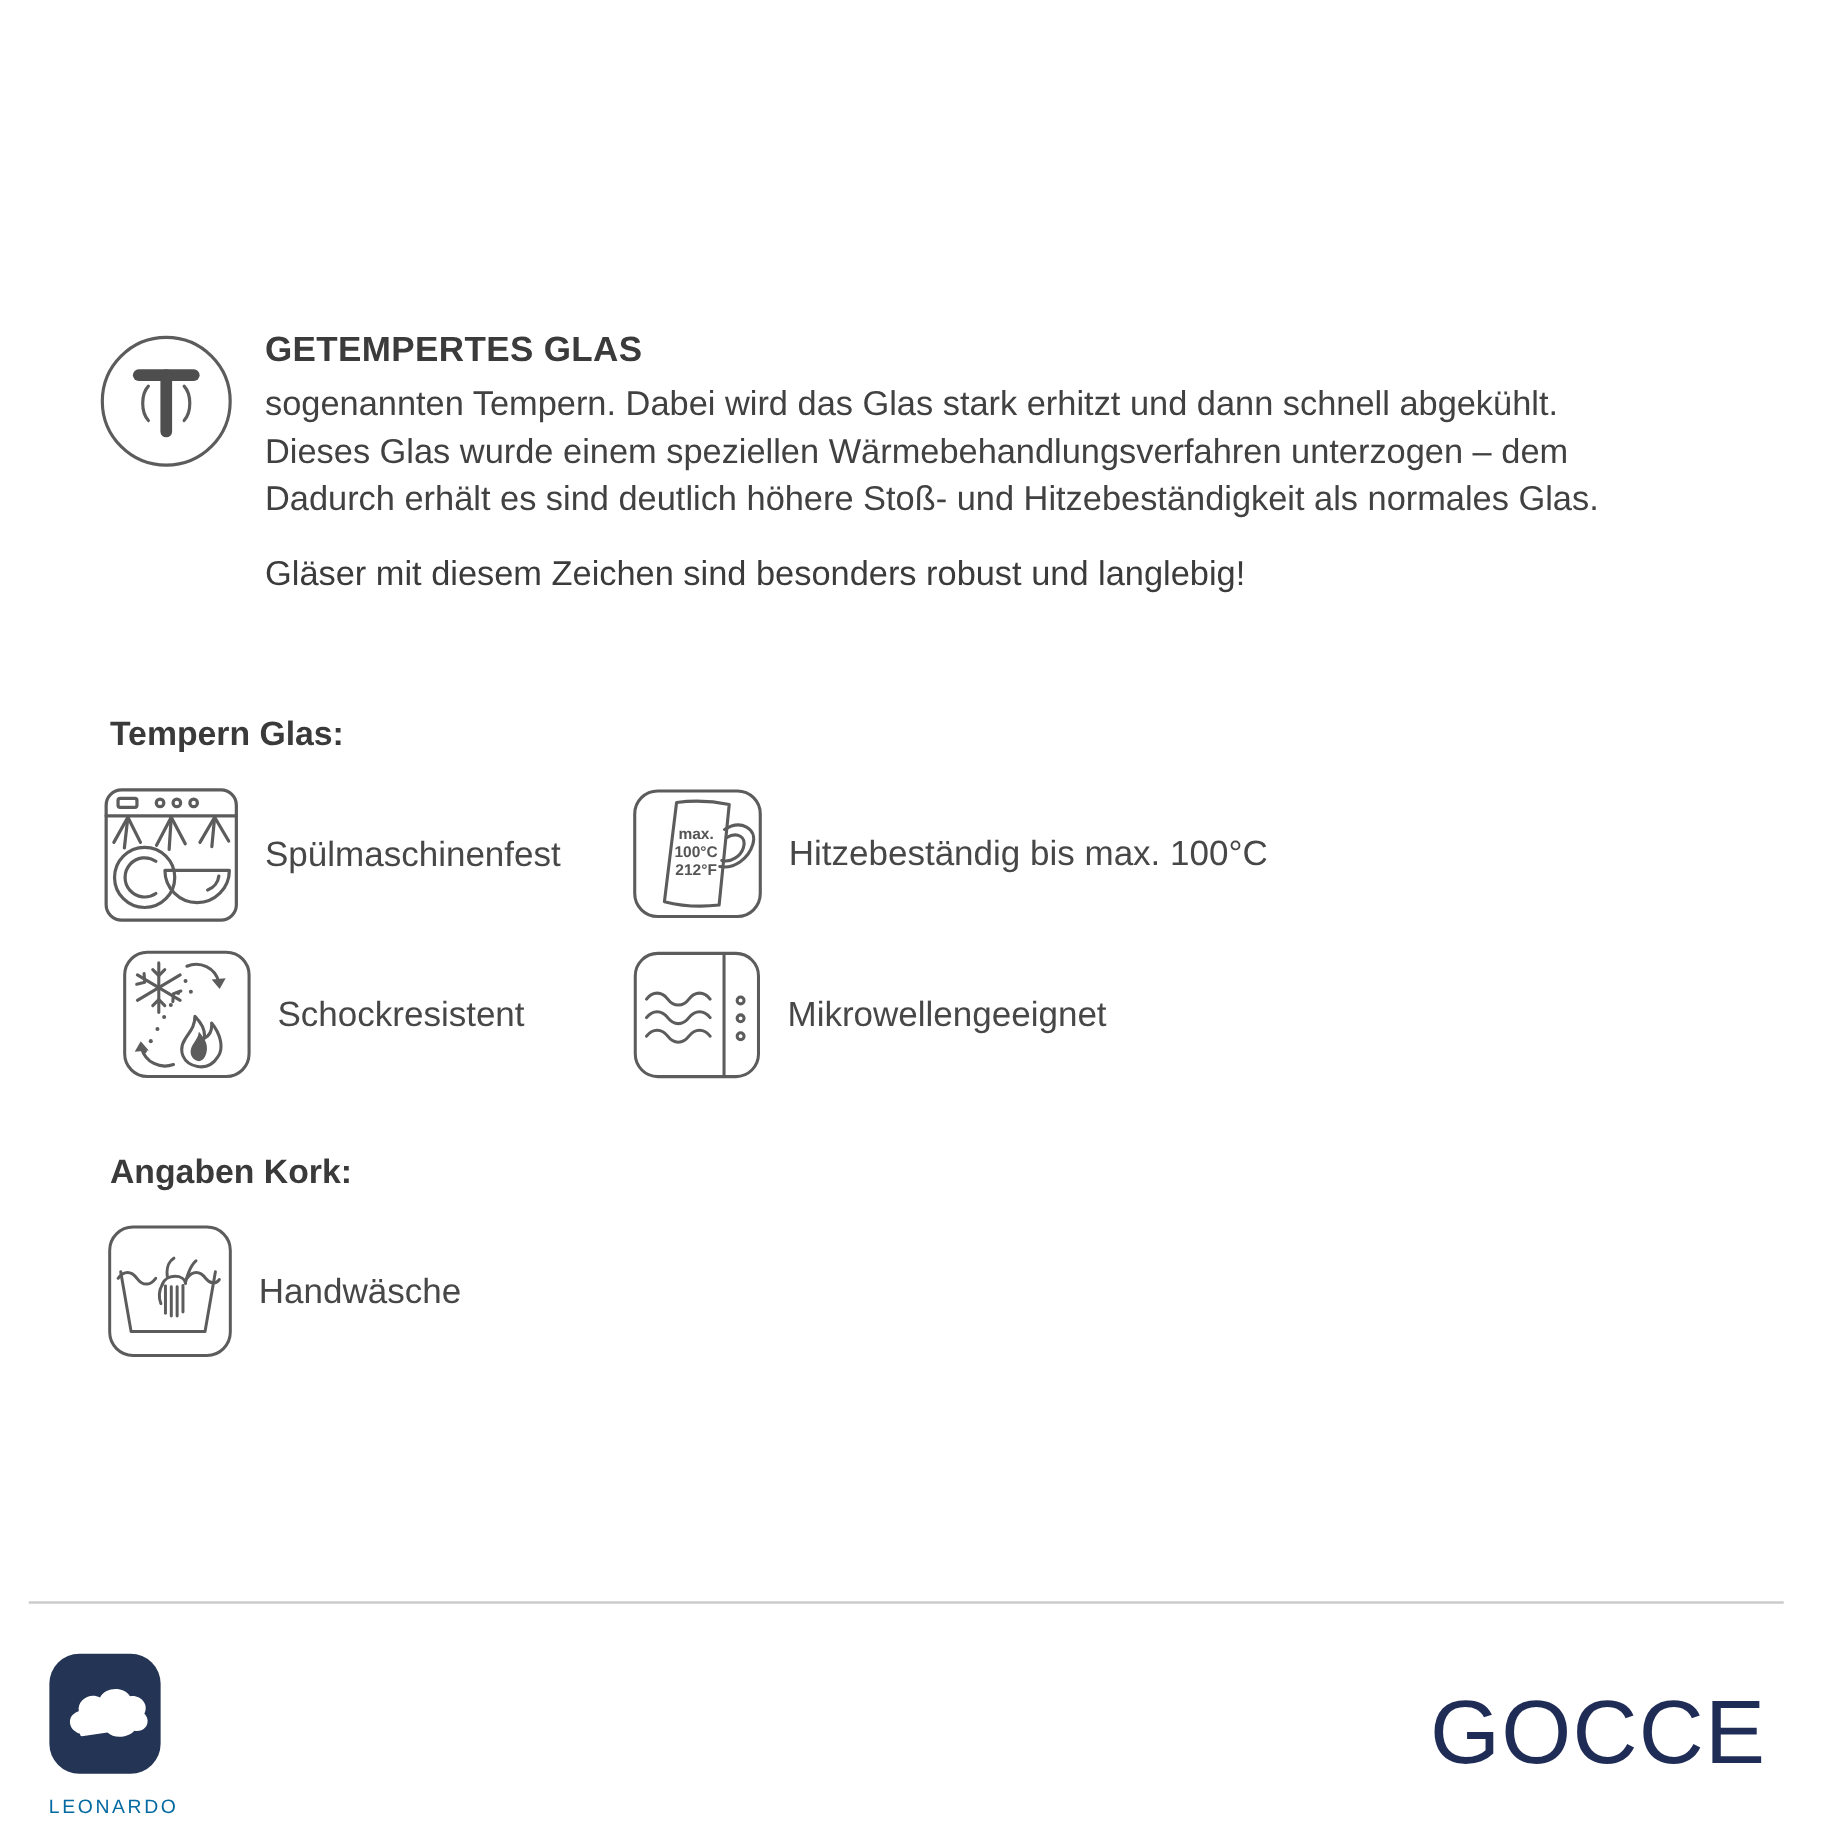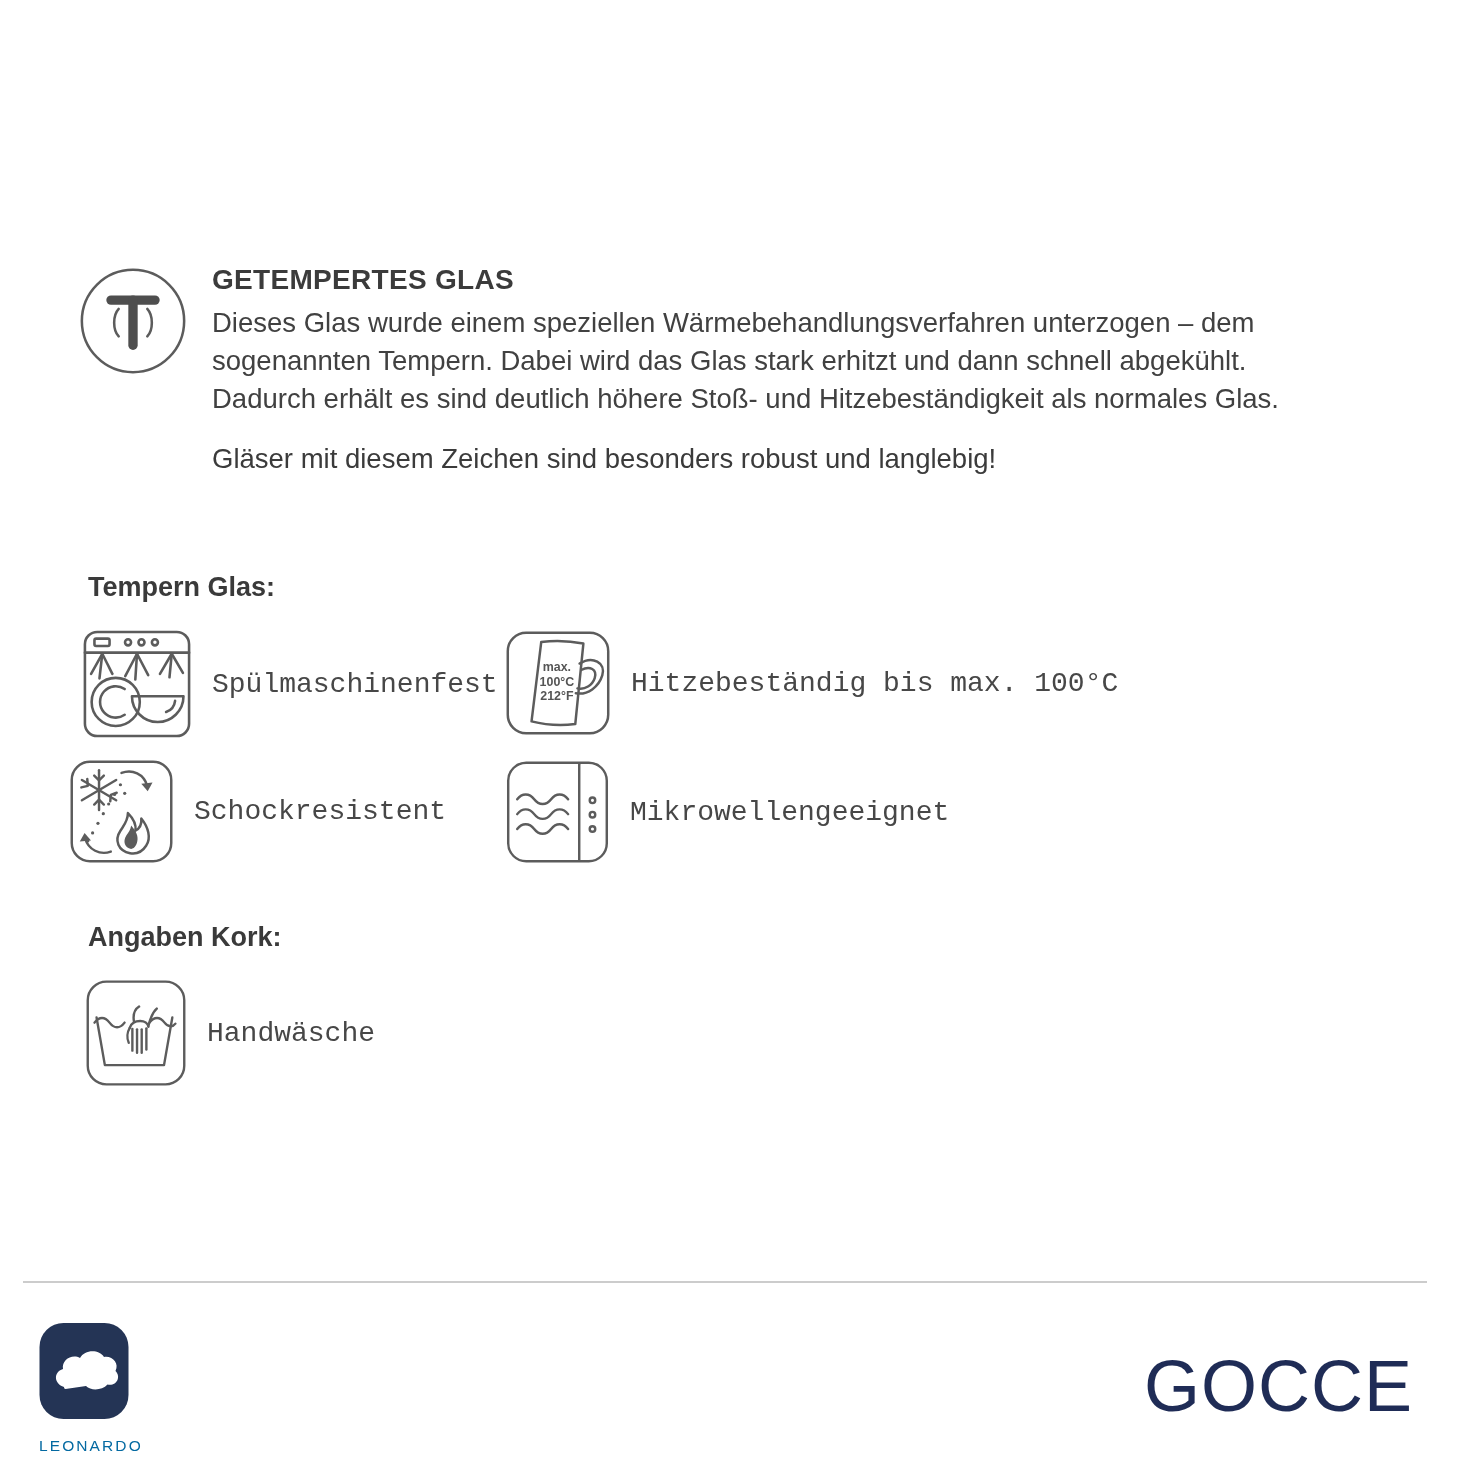--- a/index.html
+++ b/index.html
@@ -15,25 +15,25 @@
   .tempered-title{margin:0 0 8px 0;font-size:28px;font-weight:bold;color:#3b3b3b;letter-spacing:.3px;}
   .tempered-line{margin:0;font-size:27.5px;line-height:38px;color:#414141;white-space:nowrap;}
   .tempered-highlight{margin:25px 0 0 0;font-size:27.5px;font-weight:normal;color:#3b3b3b;white-space:nowrap;}
 
   .section-heading{position:absolute;margin:0;font-size:27px;font-weight:bold;color:#3a3a3a;}
   .heading-glas{left:88px;top:572px;}
   .heading-kork{left:88px;top:922px;}
 
   .care-item{position:absolute;display:flex;align-items:center;}
   .care-item .care-icon{flex:0 0 auto;}
-  .care-label{margin-left:19px;font-size:28px;color:#474747;white-space:nowrap;font-family:Liberation Mono, monospace;}
+  .care-label{margin-left:19px;font-size:28px;color:#474747;white-space:nowrap;}
 
   .item-dishwasher{left:81px;top:628px;}
   .item-heat{left:504px;top:628px;}
-  .item-shock{left:68px;top:758px;}
+  .item-shock{left:96px;top:758px;}
   .item-microwave{left:504px;top:759px;}
   .item-handwash{left:84px;top:978px;}
 
   .divider{position:absolute;left:23px;top:1281px;width:1404px;height:2px;background:#cccccc;}
 
   .brand-logo{position:absolute;left:38px;top:1321px;width:92px;height:100px;}
   .brand-name{position:absolute;left:39px;top:1437px;font-size:15.5px;letter-spacing:2.1px;color:#0369a1;}
   .product-name{position:absolute;right:47px;top:1338px;font-size:72px;line-height:96px;color:#1f2c56;letter-spacing:1px;}
 
   .mug-text{font-family:"Liberation Sans",sans-serif;font-size:11.5px;font-weight:bold;fill:#555;}
@@ -48,22 +48,22 @@
       <circle cx="50" cy="50" r="46.5" class="icon-stroke" stroke-width="2.8"></circle>
       <path d="M30 31 H70" stroke="#4e4e4e" stroke-width="8.5" stroke-linecap="round" fill="none"></path>
       <path d="M50 31 V72" stroke="#4e4e4e" stroke-width="8.5" stroke-linecap="round" fill="none"></path>
       <path d="M37 39 C31.5 45 31.5 58 37 64" class="icon-stroke" stroke-width="2.6"></path>
       <path d="M63 39 C68.5 45 68.5 58 63 64" class="icon-stroke" stroke-width="2.6"></path>
     </svg>
   </div>
 
   <div class="tempered-text">
     <h1 class="tempered-title">GETEMPERTES GLAS</h1>
+    <p class="tempered-line">sogenannten Tempern. Dabei wird das Glas stark erhitzt und dann schnell abgekühlt.</p>
     <p class="tempered-line">Dieses Glas wurde einem speziellen Wärmebehandlungsverfahren unterzogen – dem</p>
-    <p class="tempered-line">sogenannten Tempern. Dabei wird das Glas stark erhitzt und dann schnell abgekühlt.</p>
     <p class="tempered-line">Dadurch erhält es sind deutlich höhere Stoß- und Hitzebeständigkeit als normales Glas.</p>
     <p class="tempered-highlight">Gläser mit diesem Zeichen sind besonders robust und langlebig!</p>
   </div>
 
   <h2 class="section-heading heading-glas">Tempern Glas:</h2>
 
   <div class="care-item item-dishwasher">
     <span class="care-icon">
       <svg viewBox="0 0 100 100" width="112" height="112">
         <rect x="3.5" y="3.5" width="93" height="93" rx="11" class="icon-stroke"></rect>

